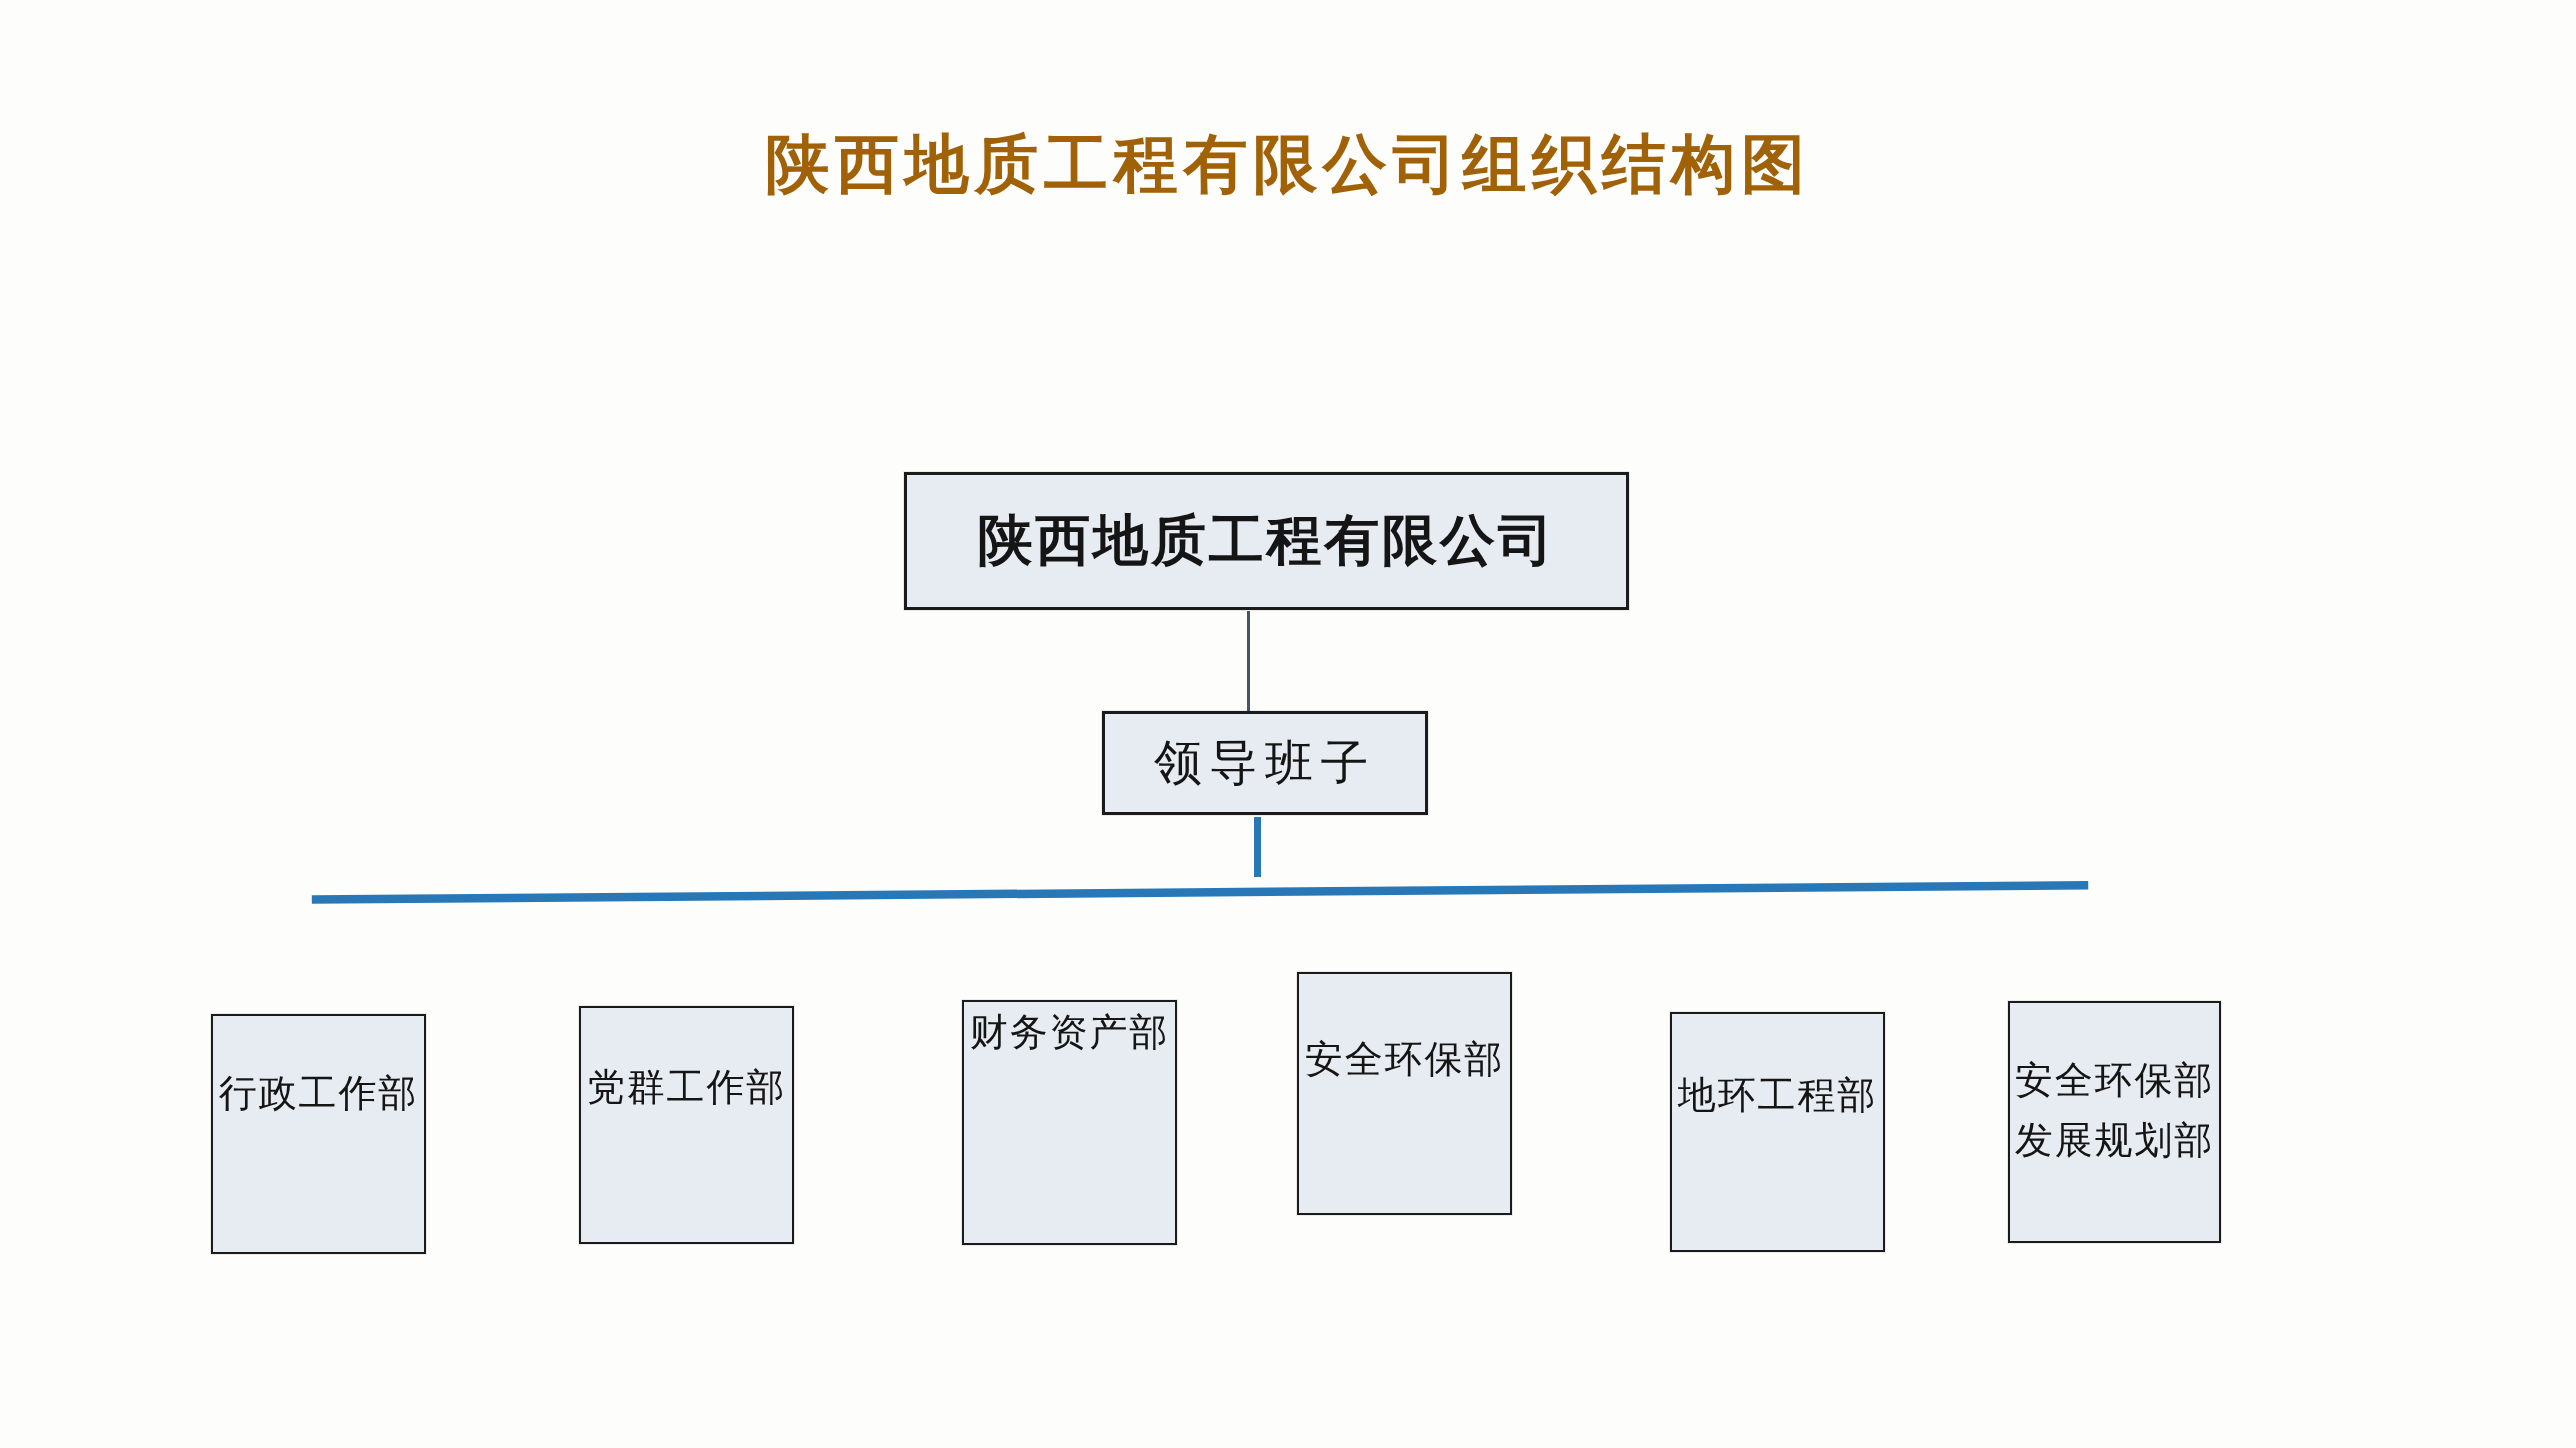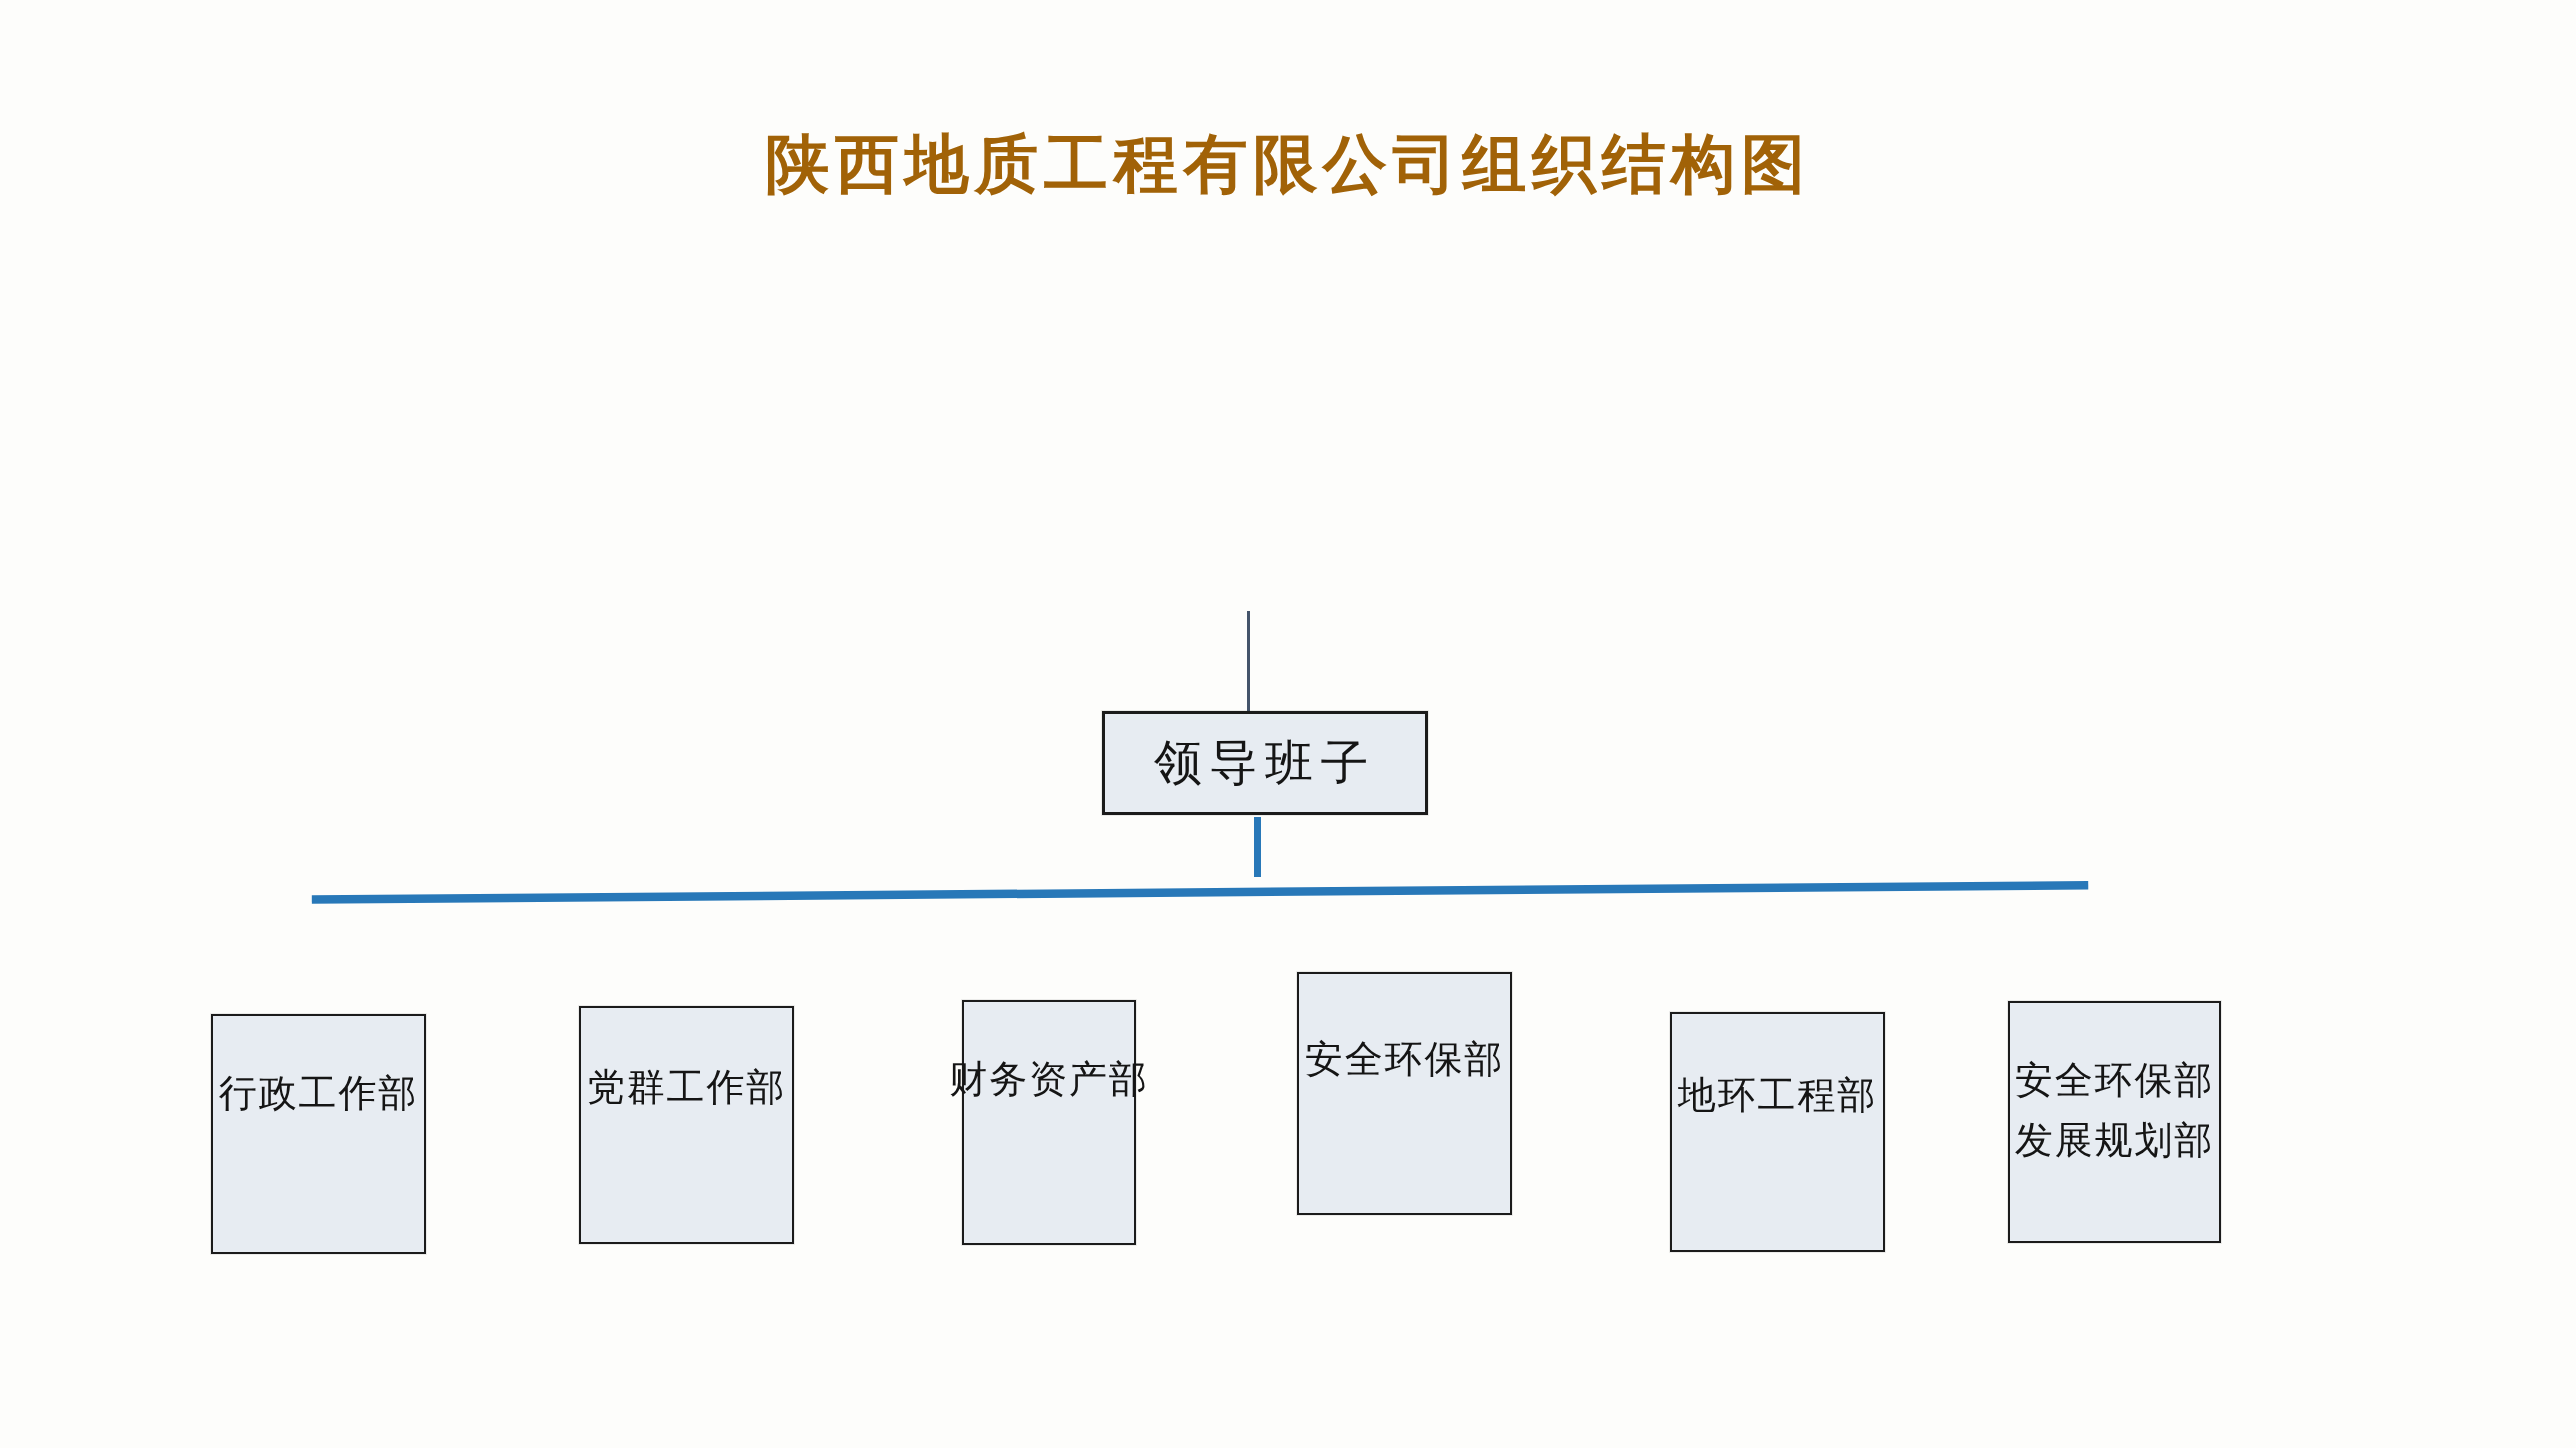--- a/index.html
+++ b/index.html
@@ -78,21 +78,21 @@
     text-align: center;
   }
   .dept-box .label {
     font-size: 38px;
     line-height: 60px;
     letter-spacing: 1.9px;
     white-space: nowrap;
   }
   .dept-1 { left: 211px;  top: 1014px; width: 215px; height: 240px; padding-top: 47px; }
   .dept-2 { left: 579px;  top: 1006px; width: 215px; height: 238px; padding-top: 49px; }
-  .dept-3 { left: 962px; top: 1000px; width: 174px; height: 245px; padding-top: 47px; }
+  .dept-3 { left: 962px; top: 1000px; width: 215px; height: 245px; }
   .dept-4 { left: 1297px; top: 972px; width: 215px; height: 243px; padding-top: 55px; }
   .dept-5 { left: 1670px; top: 1012px; width: 215px; height: 240px; padding-top: 51px; }
   .dept-6 { left: 2008px; top: 1001px; width: 213px; height: 242px; padding-top: 47px; }
 
   
   .connector-dark-vertical {
     position: absolute;
     left: 1247px;
     top: 611px;
     width: 2.8px;
@@ -115,20 +115,23 @@
     height: 34px;
   }
 </style>
 </head>
 <body>
 
 <div class="canvas">
 
   <div class="diagram-title">陕西地质工程有限公司组织结构图</div>
 
+  <div class="node root-box">
+    <span class="label">陕西地质工程有限公司</span>
+  </div>
 
   <div class="connector-dark-vertical"></div>
 
   <div class="node leader-box">
     <span class="label">领导班子</span>
   </div>
 
   <div class="connector-blue-vertical"></div>
 
   <svg class="connector-bus-svg" viewBox="0 0 1890 36" preserveAspectRatio="none">

